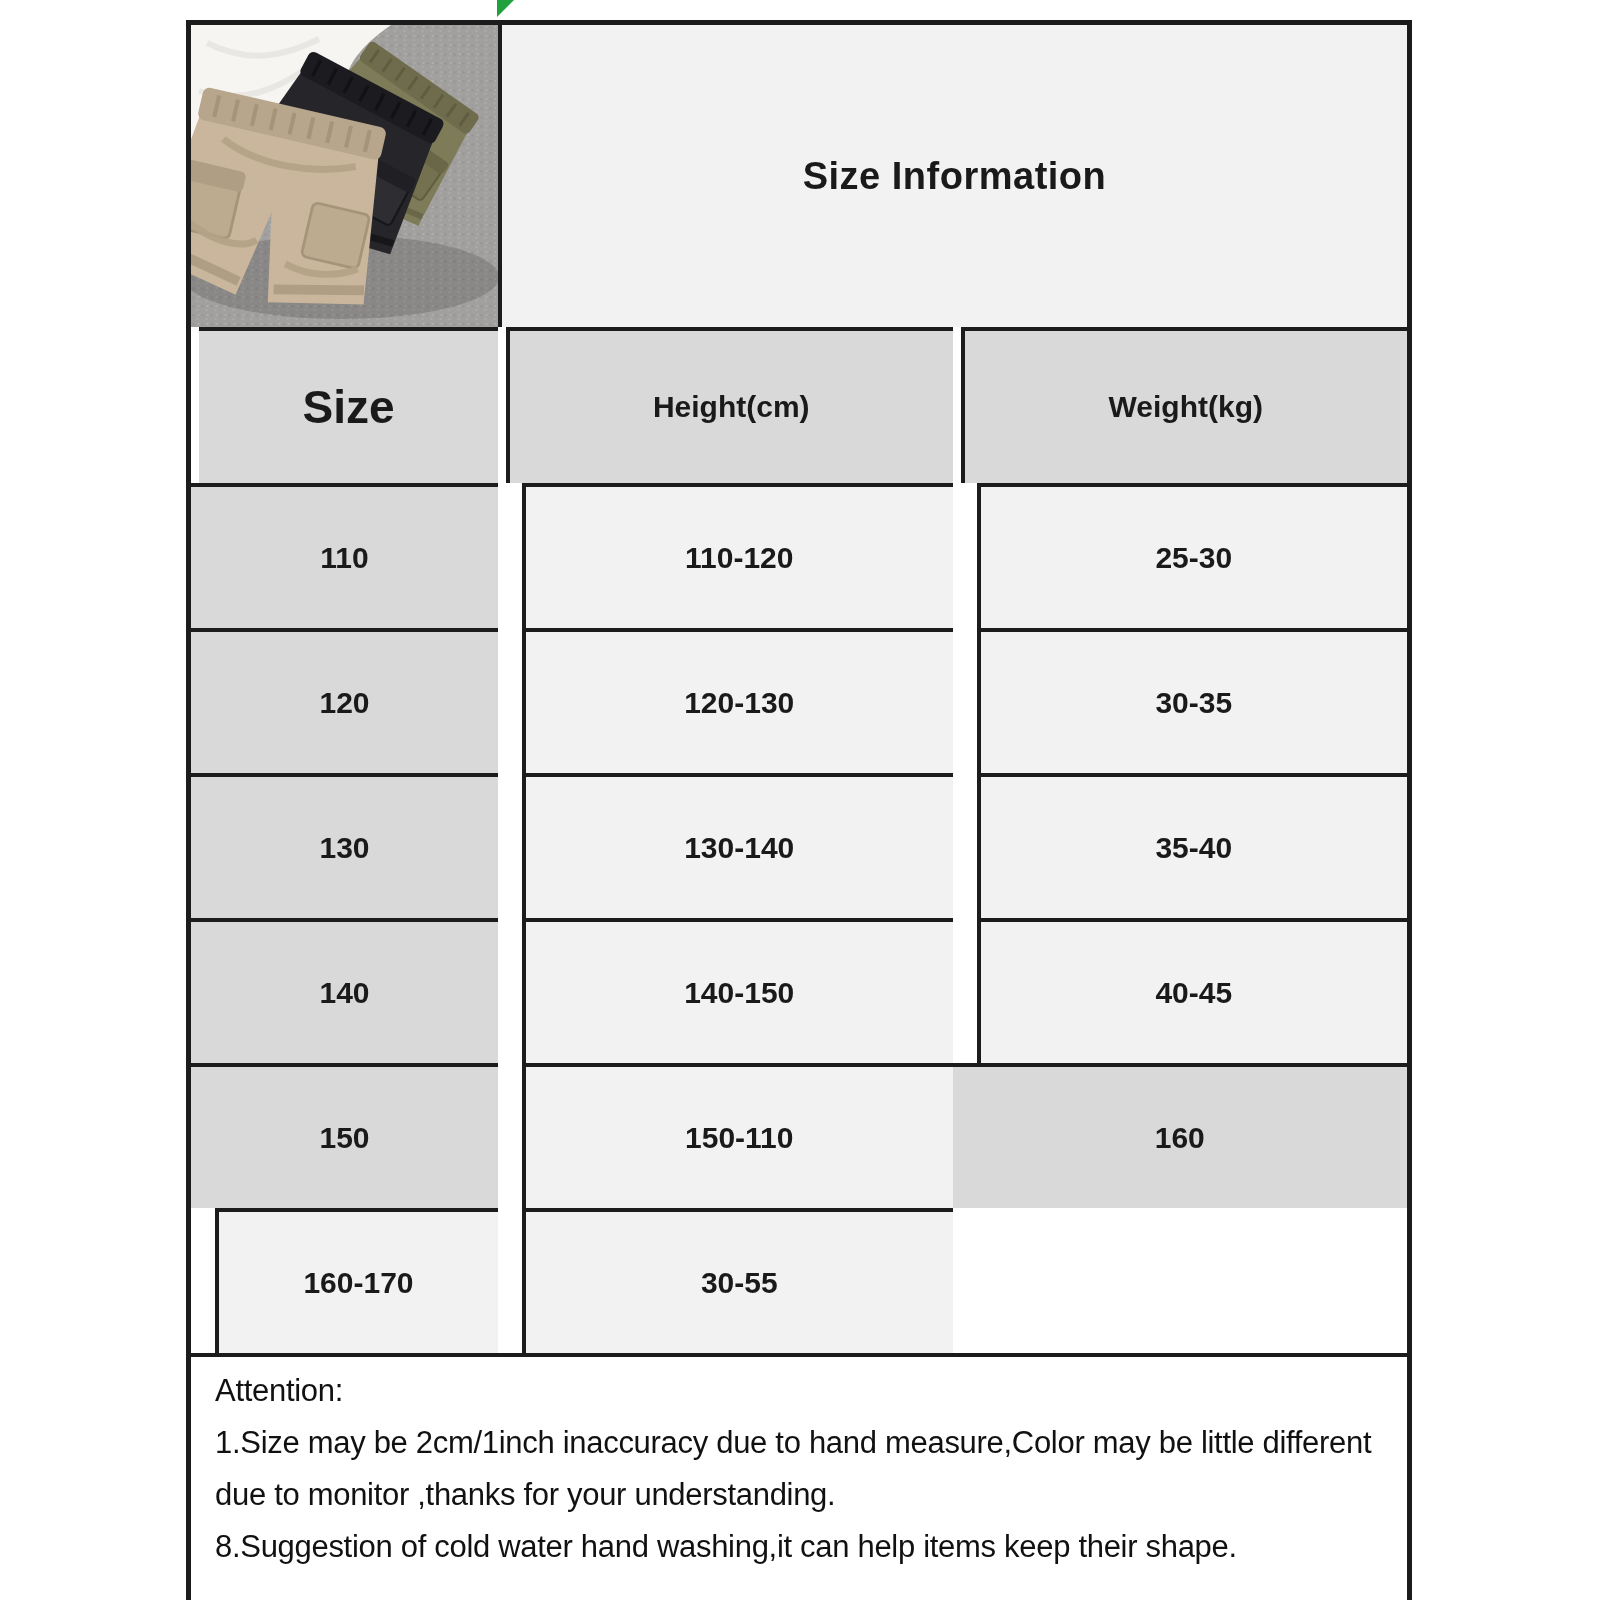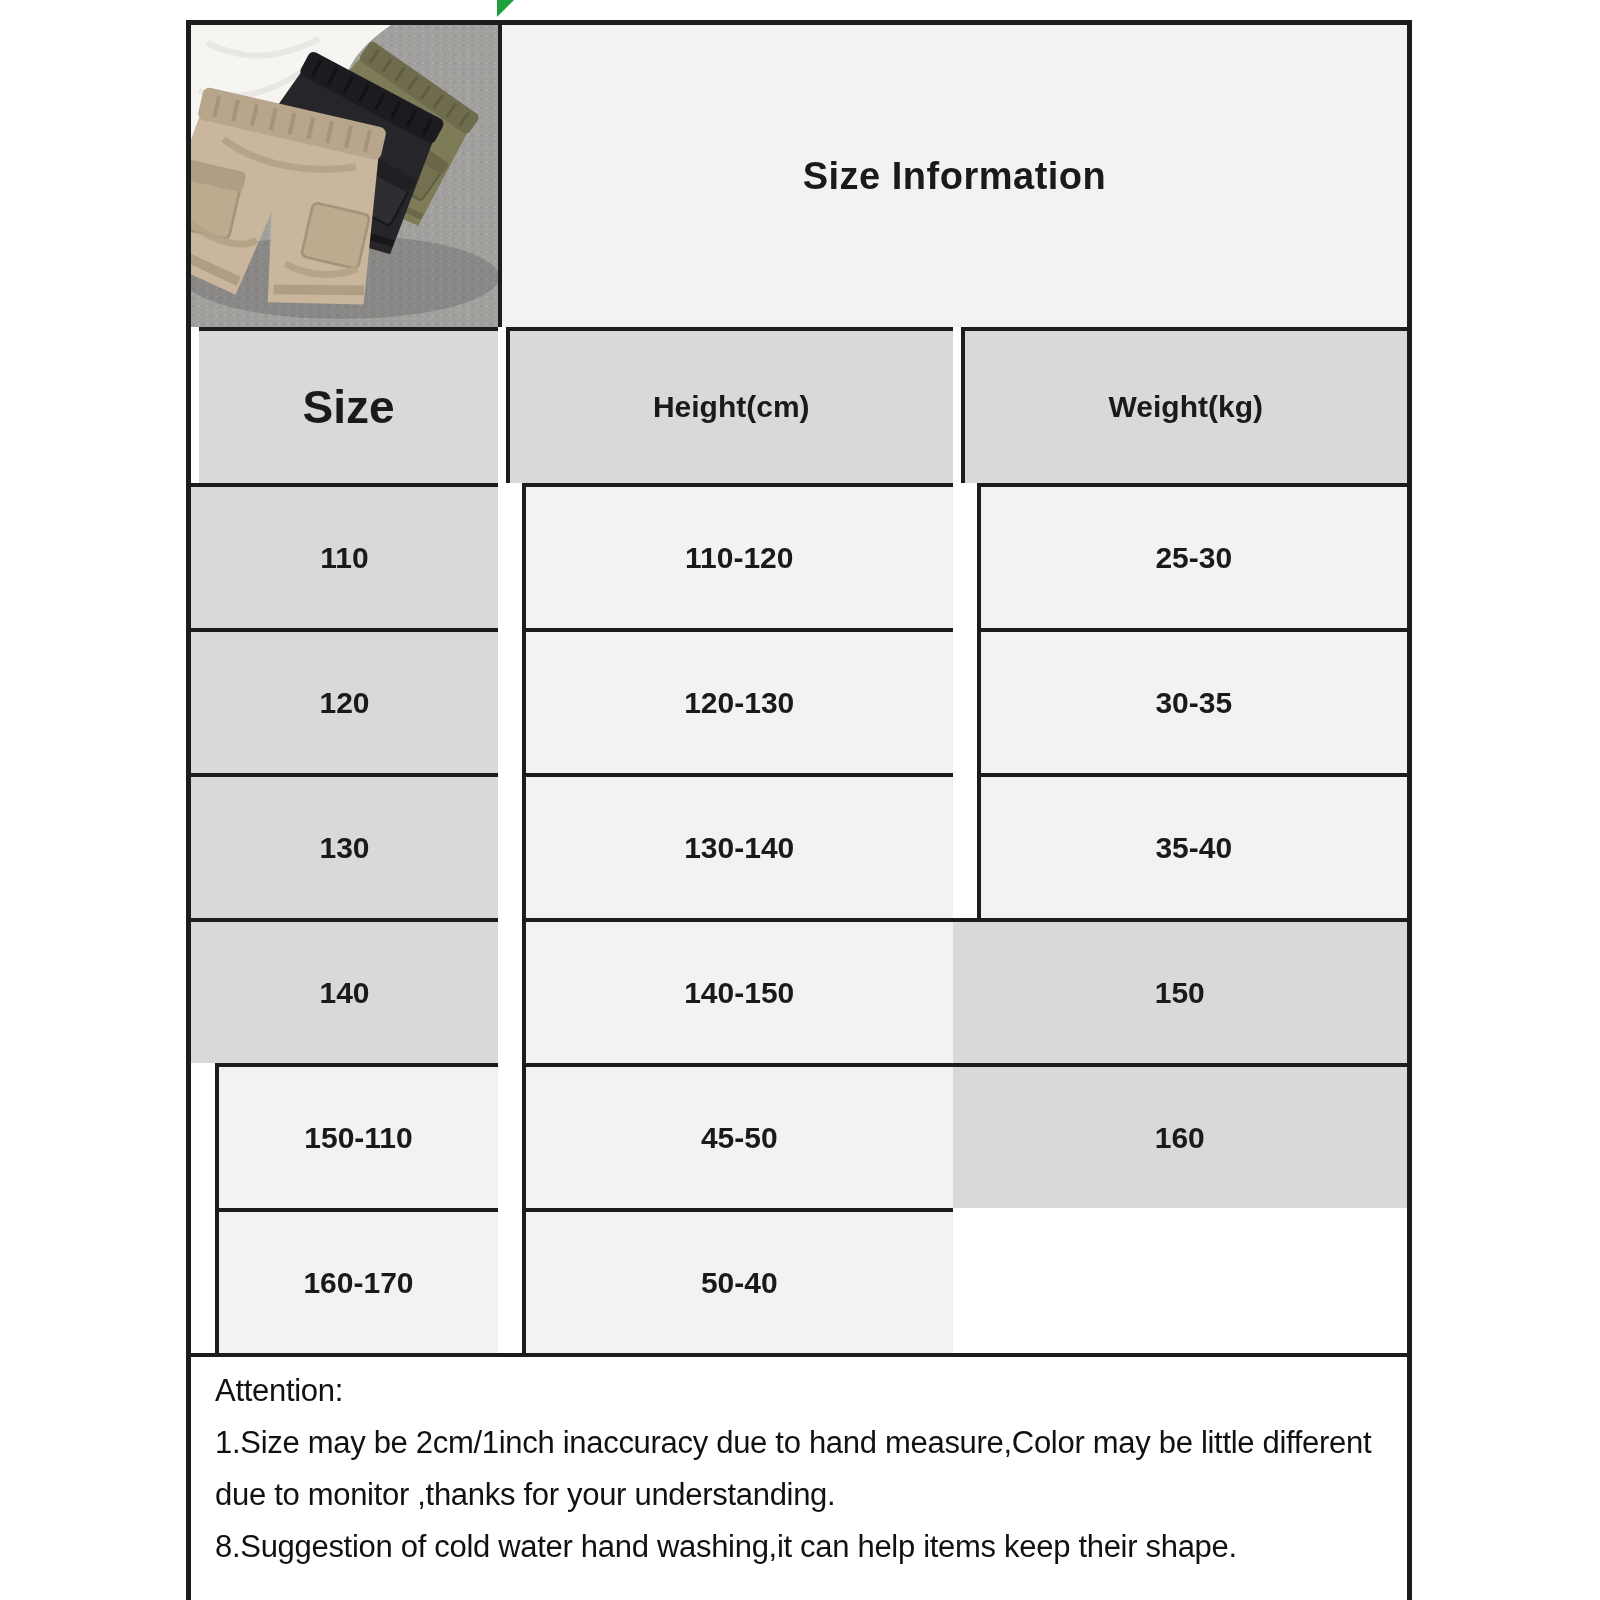--- a/index.html
+++ b/index.html
@@ -135,28 +135,28 @@
     <div class="cell no-bl size-col">120</div>
     <div class="cell val-cell">120-130</div>
     <div class="cell val-cell">30-35</div>
 
     <div class="cell no-bl size-col">130</div>
     <div class="cell val-cell">130-140</div>
     <div class="cell val-cell">35-40</div>
 
     <div class="cell no-bl size-col">140</div>
     <div class="cell val-cell">140-150</div>
+    <div class="cell val-cell">40-45</div>
 
     <div class="cell no-bl size-col">150</div>
     <div class="cell val-cell">150-110</div>
-    <div class="cell val-cell">45-50</div>
 
     <div class="cell no-bl size-col">160</div>
     <div class="cell val-cell">160-170</div>
-    <div class="cell val-cell">50-40</div>
+    <div class="cell val-cell">30-55</div>
 
     <div class="cell no-bl attention-cell">
       <p>Attention:</p>
       <p>1.Size may be 2cm/1inch inaccuracy due to hand measure,Color may be little different due to monitor ,thanks for your understanding.</p>
       <p>8.Suggestion of cold water hand washing,it can help items keep their shape.</p>
     </div>
 
   </div>
 </div>
 

